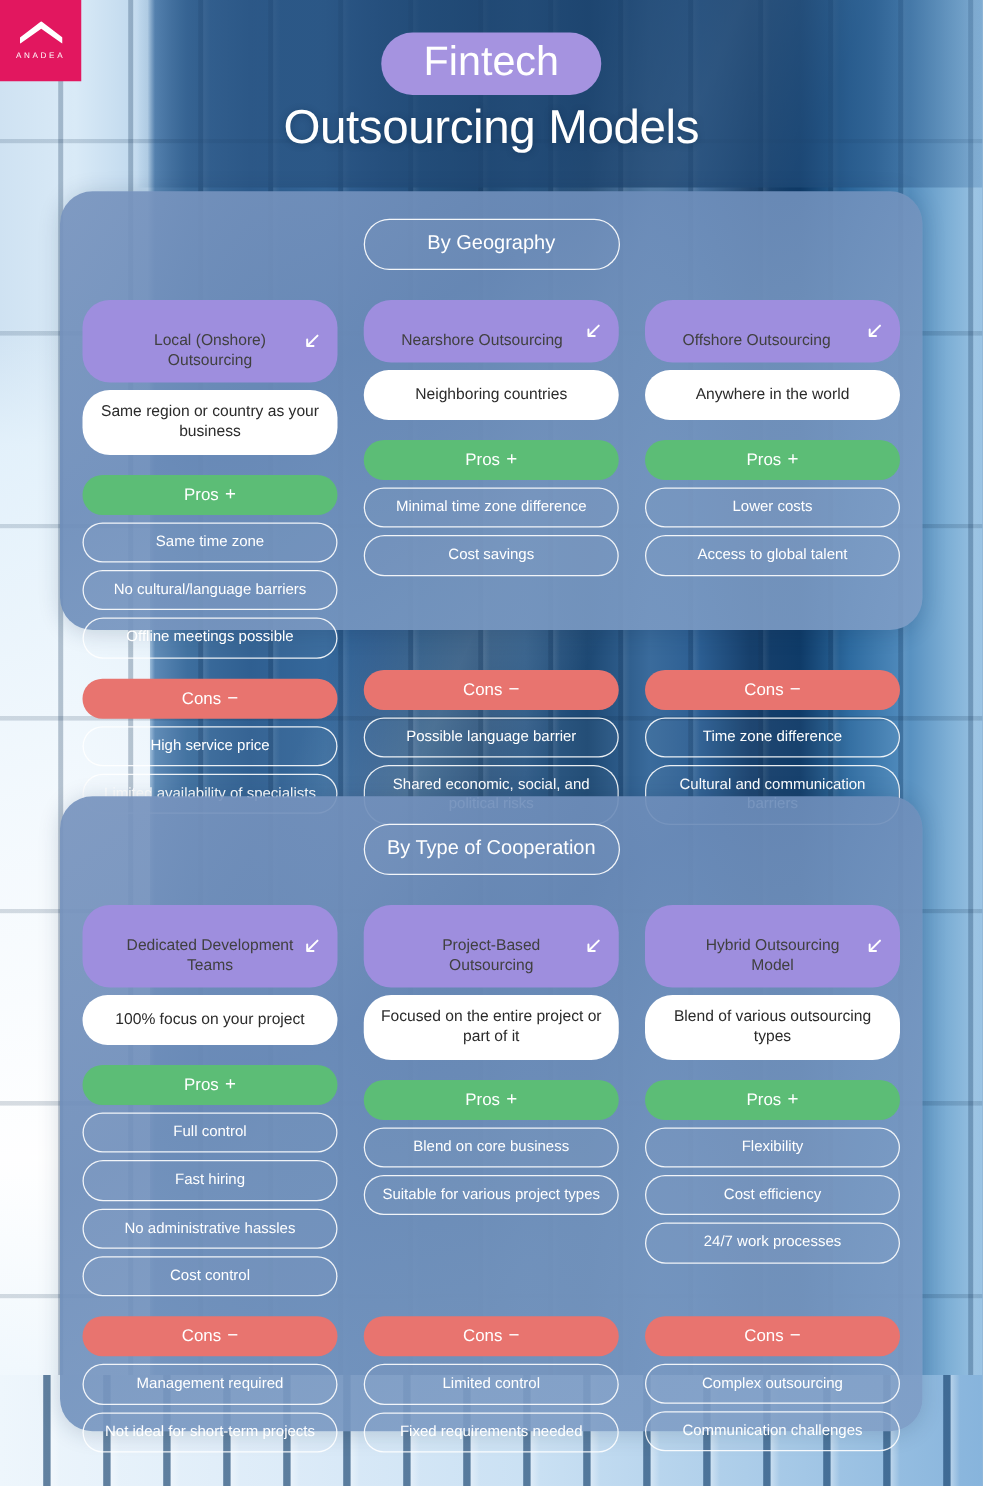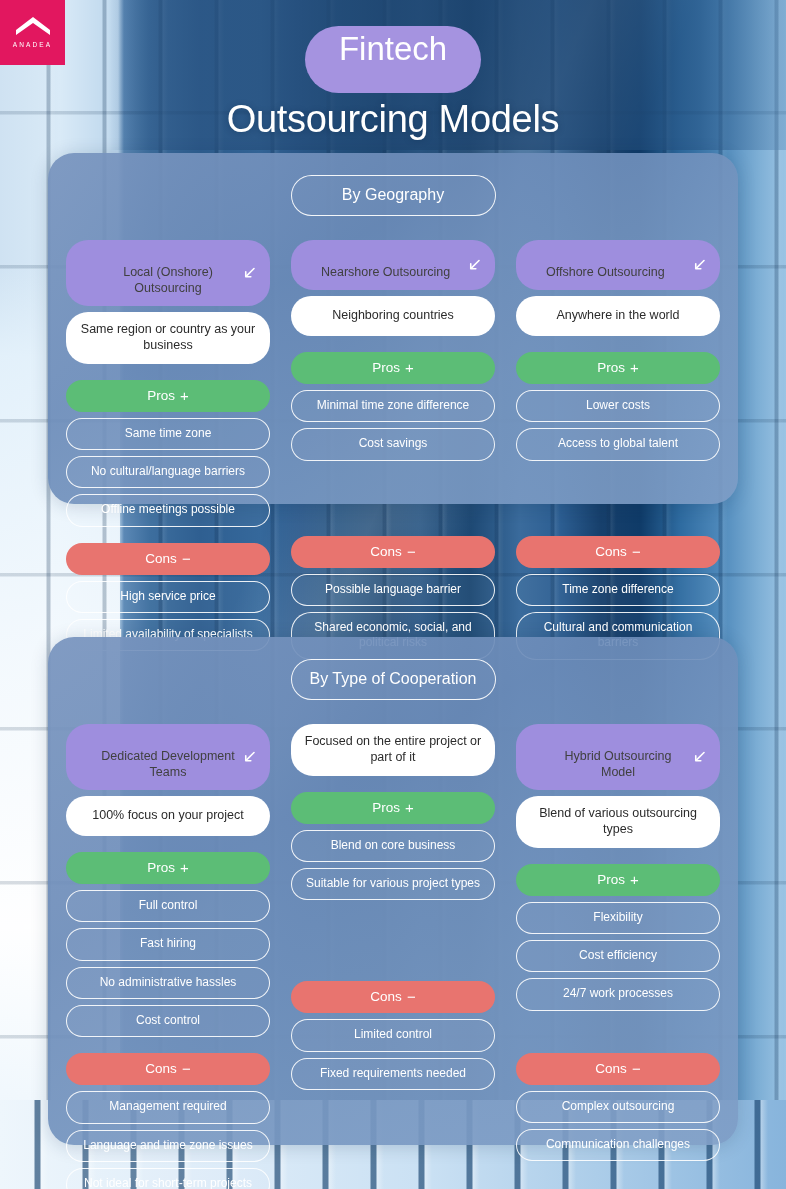--- a/index.html
+++ b/index.html
@@ -103,21 +103,21 @@
     top: 26px; left: 0; right: 0;
     text-align: center;
     z-index: 15;
   }
   .title-badge {
     display: inline-block;
     background: #a593e0;
     color: #ffffff;
     font-size: 33px;
     font-weight: 400;
-    padding: 6px 34px 26px;
+    padding: 6px 34px 9px;
     border-radius: 40px;
     line-height: 1.05;
   }
   .title-main {
     margin-top: 6px;
     color: #ffffff;
     font-size: 38px;
     font-weight: 500;
     letter-spacing: -0.3px;
     line-height: 1.1;
@@ -353,25 +353,31 @@
         </div>
         <div class="chip">Full control</div>
         <div class="chip">Fast hiring</div>
         <div class="chip">No administrative hassles</div>
         <div class="chip">Cost control</div>
         <div class="pc-head cons">
           <span>Cons</span>
           <span class="pc-sign">−</span>
         </div>
         <div class="chip">Management required</div>
-        <div class="chip">Language and time zone issues</div>
         <div class="chip">Not ideal for short-term projects</div>
         <div class="spacer"></div>
       </div>
       <div class="column">
+        <div class="model-head">
+          <span>Project-Based Outsourcing</span>
+          <span class="arrow"><svg viewBox="0 0 16 16">
+              <path d="M12.8 3.2 L4.6 11.4" stroke="#ffffff" stroke-width="1.7" stroke-linecap="round" fill="none"></path>
+              <path d="M4.0 6.6 L4.0 12.0 L9.4 12.0" stroke="#ffffff" stroke-width="1.7" stroke-linecap="round" stroke-linejoin="round" fill="none"></path>
+            </svg></span>
+        </div>
         <div class="model-desc">Focused on the entire project or part of it</div>
         <div class="pc-head pros">
           <span>Pros</span>
           <span class="pc-sign">+</span>
         </div>
         <div class="chip">Blend on core business</div>
         <div class="chip">Suitable for various project types</div>
         <div class="pc-head cons" style="margin-top: 75px;">
           <span>Cons</span>
           <span class="pc-sign">−</span>

